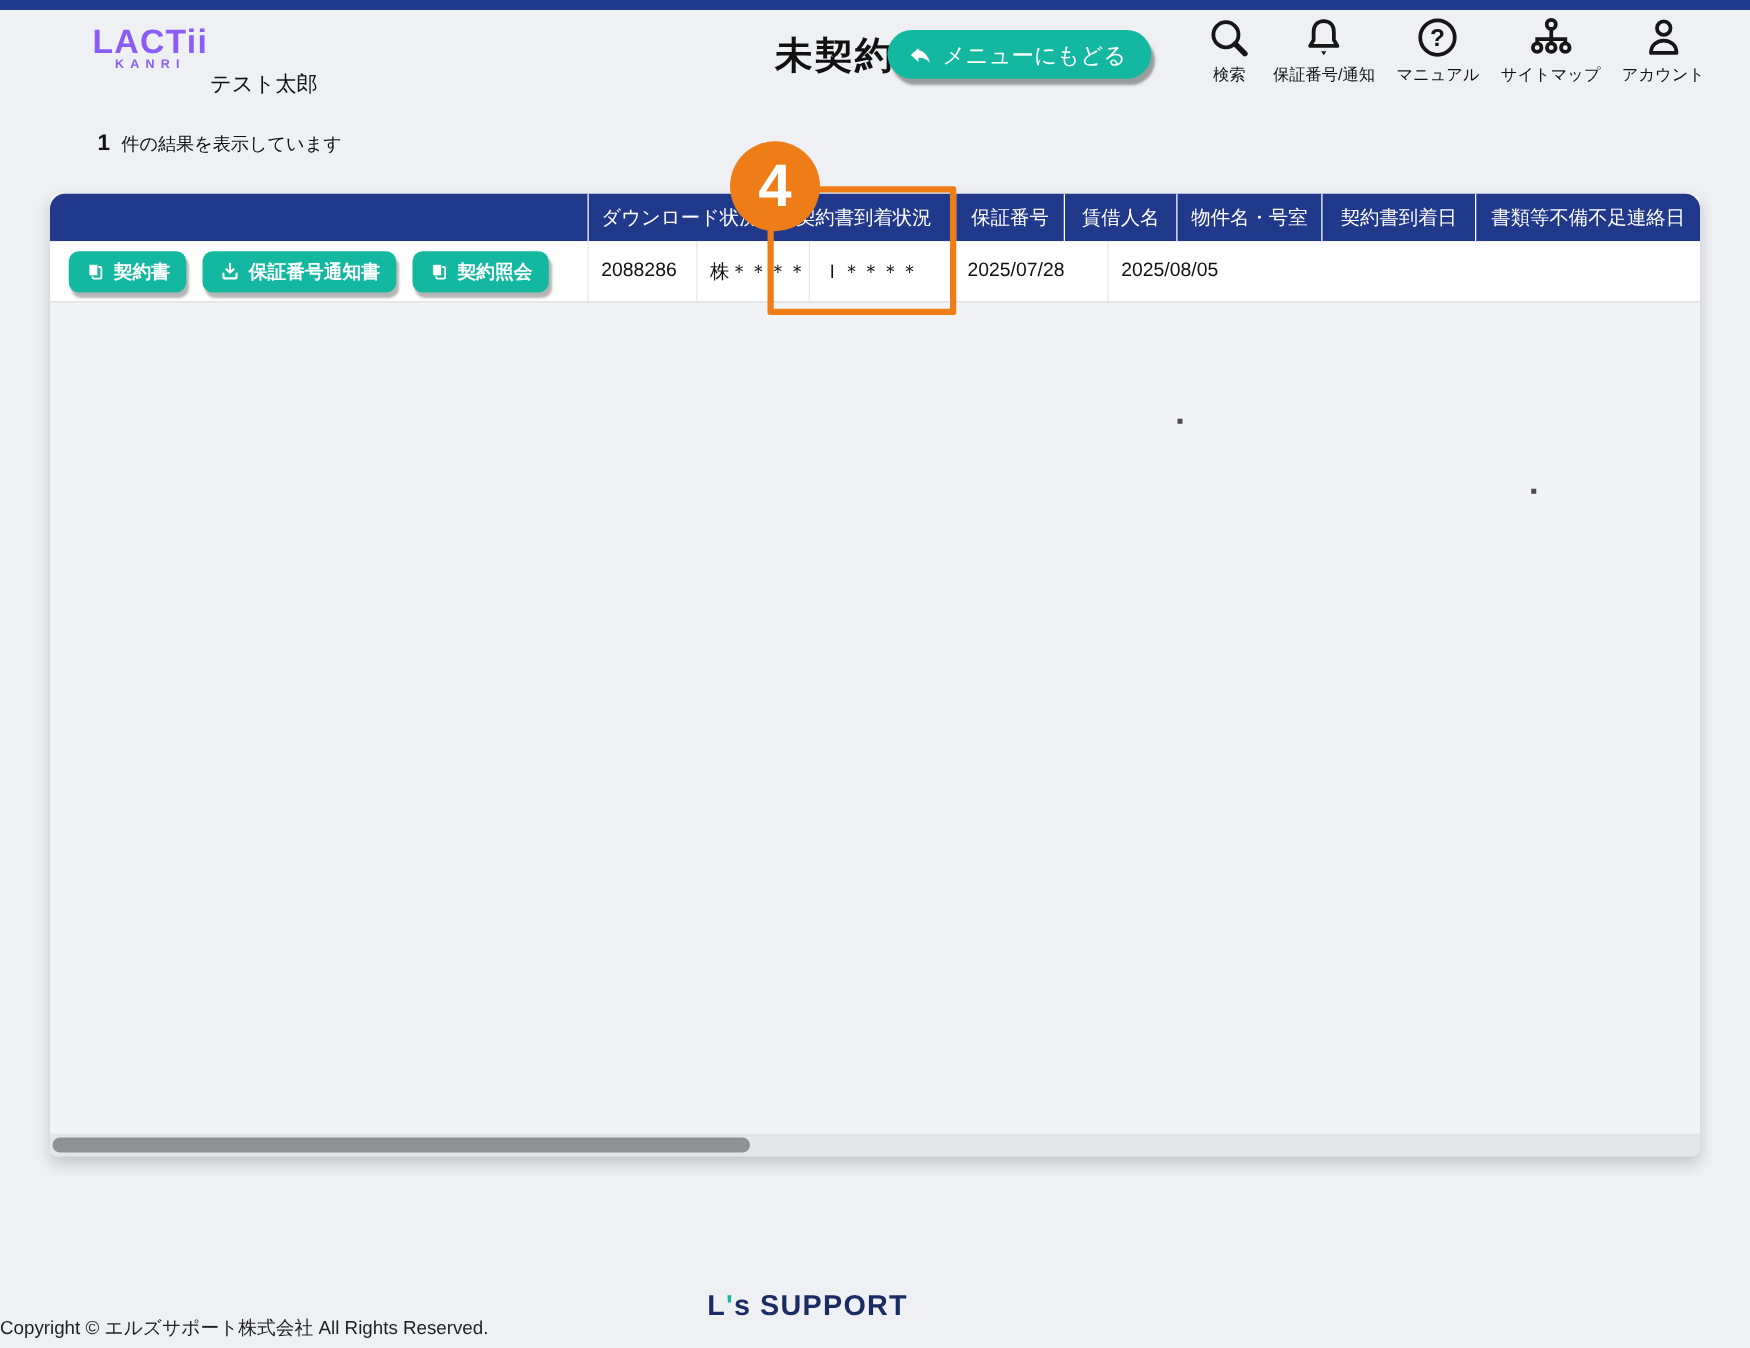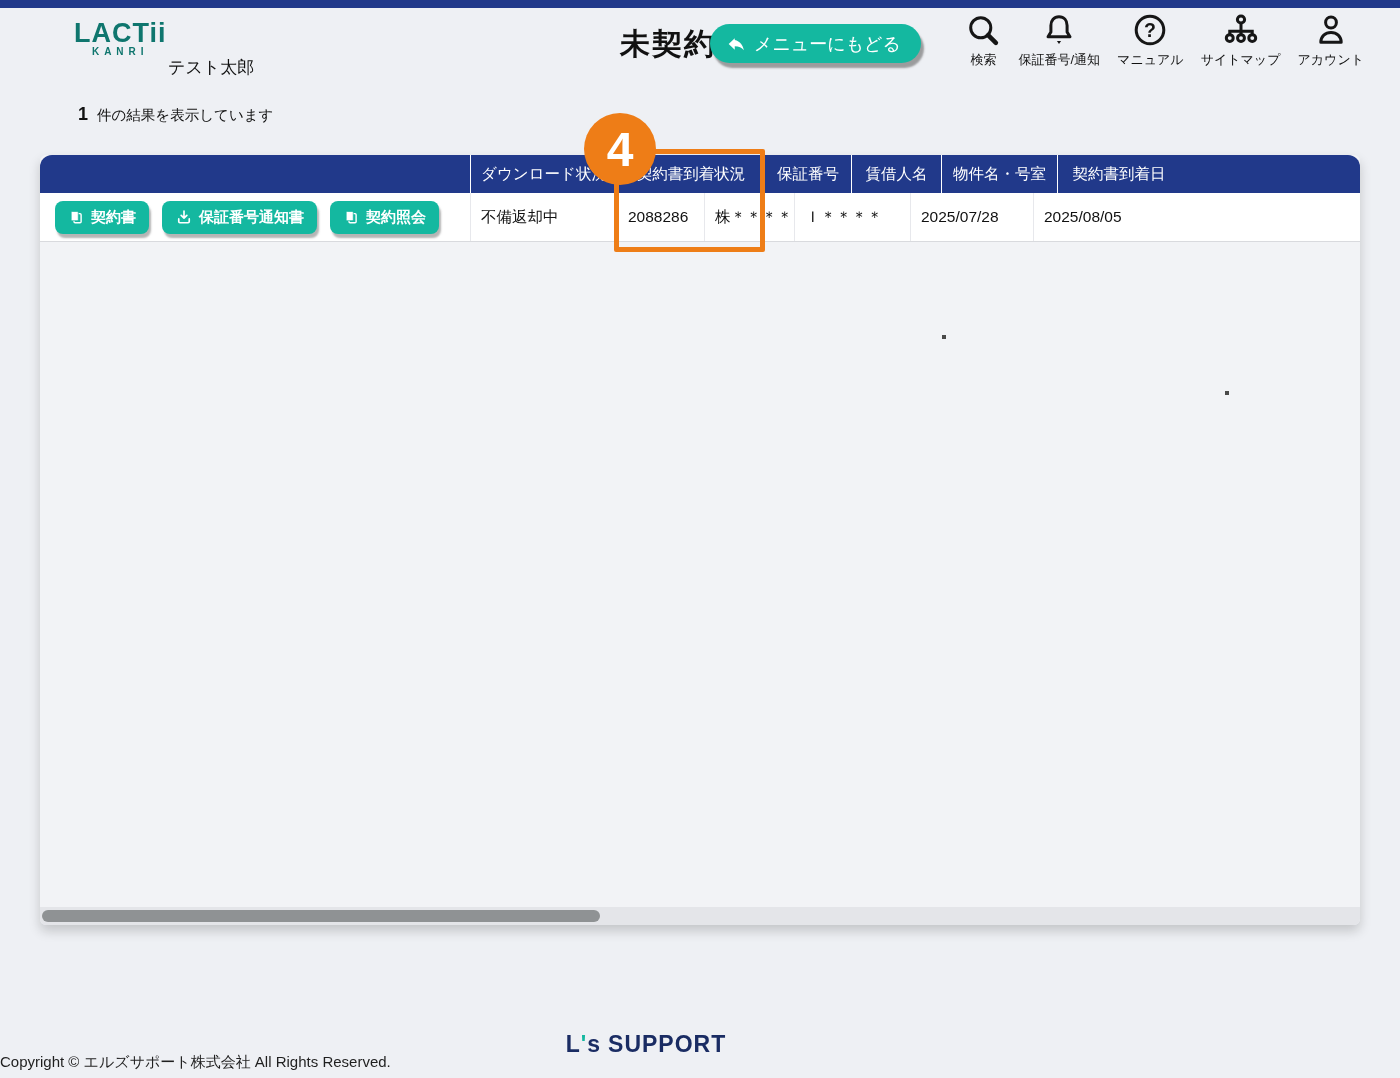--- a/index.html
+++ b/index.html
@@ -10,21 +10,21 @@
     position:relative;
     overflow:hidden;
     color:#111;
   }
   .topbar {
     position:absolute; left:0; top:0; width:1400px; height:8px;
     background:#21398a;
   }
   
   .logo {
-    position:absolute; left:74px; top:20px; text-align:center; color:#0f766e;
+    position:absolute; left:74px; top:20px; text-align:center; color:#8b5cf6;
   }
   .logo-main { font-size:27px; font-weight:bold; letter-spacing:1px; line-height:26px; }
   .logo-sub  { font-size:10px; font-weight:bold; letter-spacing:5px; margin-top:0; }
   .username {
     position:absolute; left:168px; top:32px; font-size:17px; color:#111;margin-top:24px;
   }
   .page-title {
     position:absolute; left:0; top:24px; width:1400px; text-align:center;
     font-size:30px; font-weight:bold; letter-spacing:2px; pointer-events:none;
   }
@@ -196,20 +196,21 @@
 
 <div class="panel">
   <div class="thead">
     <div class="th c0"></div>
     <div class="th c1">ダウンロード状況</div>
     <div class="th c2">契約書到着状況</div>
     <div class="th c3">保証番号</div>
     <div class="th c4">賃借人名</div>
     <div class="th c5">物件名・号室</div>
     <div class="th c6">契約書到着日</div>
+    <div class="th c7">書類等不備不足連絡日</div>
   </div>
   <div class="trow">
     <div class="td c0 cell-buttons">
       <button class="row-btn">
         <span style="display:flex">
           <svg width="17" height="17" viewBox="0 0 24 24">
               <rect x="8.5" y="6.5" width="10" height="13" rx="1.5" fill="none" stroke="#ffffff" stroke-width="2"></rect>
               <rect x="4.5" y="3.5" width="10" height="13" rx="1.5" fill="#ffffff" stroke="#14b8a0" stroke-width="1"></rect>
             </svg>
         </span>
@@ -227,21 +228,20 @@
       <button class="row-btn">
         <span style="display:flex">
           <svg width="17" height="17" viewBox="0 0 24 24">
               <rect x="8.5" y="6.5" width="10" height="13" rx="1.5" fill="none" stroke="#ffffff" stroke-width="2"></rect>
               <rect x="4.5" y="3.5" width="10" height="13" rx="1.5" fill="#ffffff" stroke="#14b8a0" stroke-width="1"></rect>
             </svg>
         </span>
         <span>契約照会</span>
       </button>
     </div>
-    <div class="td c2">不備返却中</div>
     <div class="td c3">2088286</div>
     <div class="td c4">株＊＊＊＊</div>
     <div class="td c5">Ｉ＊＊＊＊</div>
     <div class="td c6">2025/07/28</div>
     <div class="td c7">2025/08/05</div>
   </div>
   <div class="scroll-track">
     <div class="scroll-thumb"></div>
   </div>
 </div>

